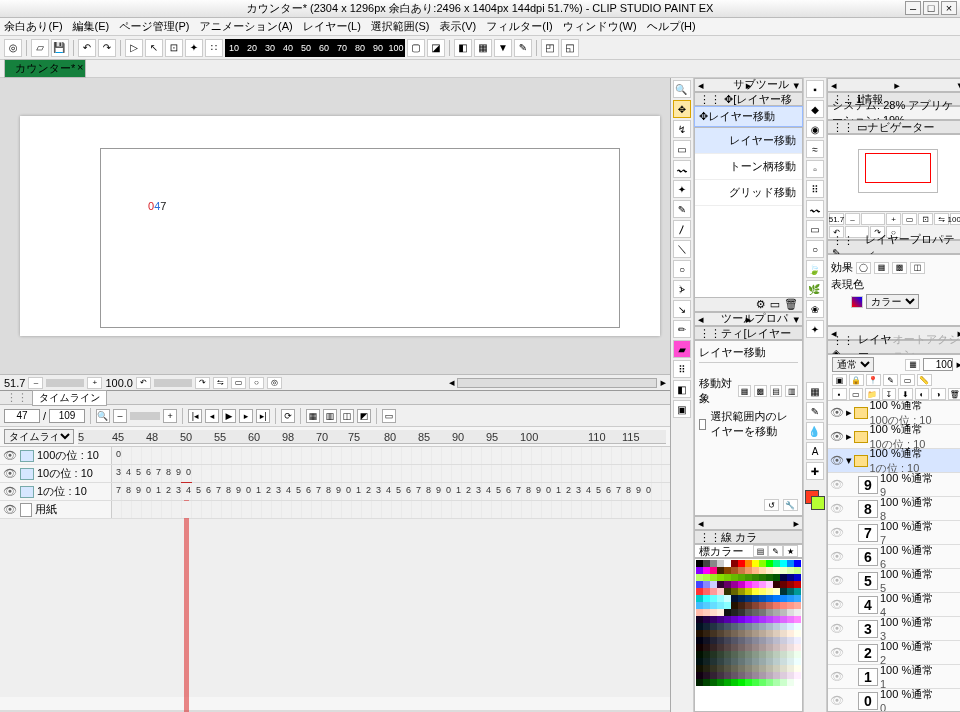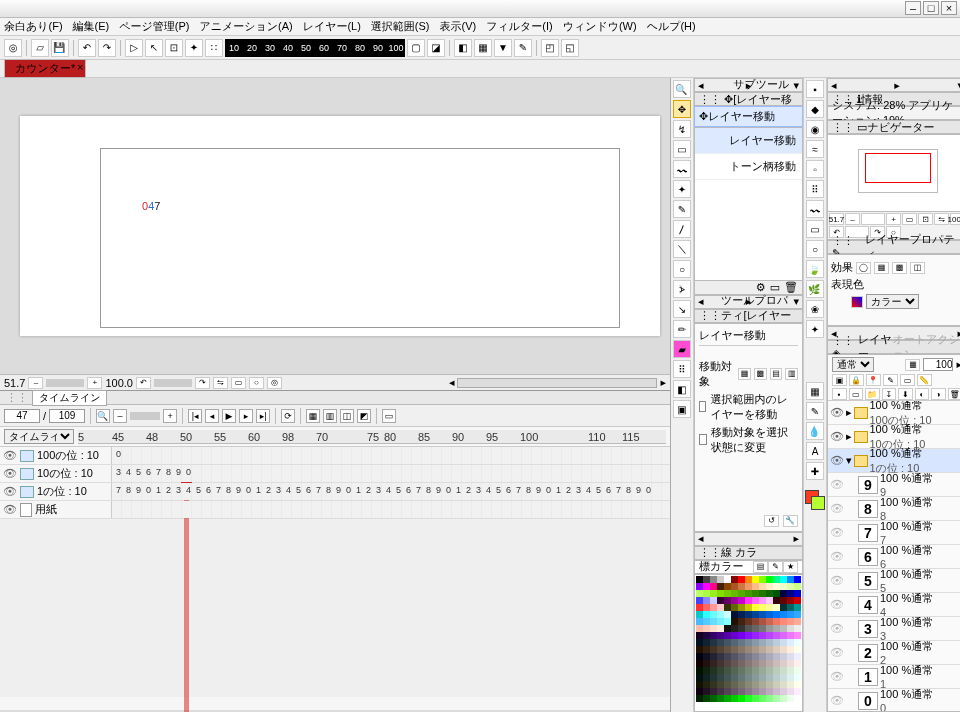--- a/index.html
+++ b/index.html
@@ -6,27 +6,27 @@
   body { background: #e8e8e8; width: 960px; height: 712px; overflow: hidden; position: relative; }
   .titlebar { background: linear-gradient(#fdfdfd,#e3e3e3); height: 18px; display:flex; align-items:center; justify-content:center; position:relative; border-bottom:1px solid #bbb;}
   .titlebar .win-ctrl { position:absolute; right:3px; top:1px; display:flex; gap:2px;}
   .win-ctrl div { width:16px; height:14px; background:#f5f5f5; border:1px solid #999; text-align:center; line-height:12px; cursor:pointer;}
   .menubar { background:#f4f4f4; height:18px; display:flex; align-items:center; padding:0 4px; border-bottom:1px solid #ccc;}
   .menubar span { margin-right:10px; cursor:pointer; }
   .toolbar { background:#f0f0f0; height:24px; display:flex; align-items:center; padding:0 4px; gap:2px; border-bottom:1px solid #ccc;}
   .tb-btn { width:18px; height:18px; border:1px solid #ccc; background:#fff; display:flex; align-items:center; justify-content:center; cursor:pointer; font-size:10px;}
   .tb-num { width:18px; height:18px; background:#000; color:#fff; display:flex; align-items:center; justify-content:center; font-size:9px; cursor:pointer;}
   .doctab { background:#eee; height:18px; display:flex; align-items:center; border-bottom:1px solid #ccc; padding-left:4px;}
-  .doctab .tab { background:#b91c1c; border:1px solid #bbb; padding:1px 10px; position:relative; cursor:pointer;}
+  .doctab .tab { background:#15803d; border:1px solid #bbb; padding:1px 10px; position:relative; cursor:pointer;}
   .doctab .tab .x { position:absolute; right:2px; top:1px; cursor:pointer;}
   .main { position:relative; height:634px; display:flex; }
   .canvas-area { flex:1; background:#dcdcdc; position:relative; overflow:hidden;}
   .canvas-wrap { position:absolute; top:38px; left:20px; width:640px; height:220px; background:#fff; box-shadow:0 0 3px rgba(0,0,0,.3);}
   .canvas-inner { position:absolute; top:70px; left:100px; width:520px; height:180px; border:1px solid #999;}
-  .counter-text { position:absolute; top:80px; left:142px; font-size:56px; font-family: "Arial", sans-serif; font-weight:normal;}
+  .counter-text { position:absolute; top:80px; left:148px; font-size:56px; font-family: "Arial", sans-serif; font-weight:normal;}
   .d0{color:#d8232a;} .d4{color:#2e6fd8;} .d7{color:#111;}
   .zoombar { position:absolute; left:0; top:296px; width:670px; height:16px; background:#eee; border-top:1px solid #bbb; display:flex; align-items:center; gap:3px; padding:0 4px; font-size:10px;}
   .timeline-panel { position:absolute; left:0; top:312px; width:670px; height:320px; background:#f6f6f6; border-top:1px solid #999;}
   .tl-tab { background:#e8e8e8; height:14px; padding:0 6px; display:flex; align-items:center; border-bottom:1px solid #bbb;}
   .tl-tab .label { background:#fff; border:1px solid #aaa; padding:0 6px; font-size:10px;}
   .tl-ctrl { height:22px; background:#f0f0f0; border-bottom:1px solid #ccc; display:flex; align-items:center; gap:3px; padding:0 4px;}
   .tl-ctrl input { width:36px; height:14px; border:1px solid #999; font-size:10px; text-align:center;}
   .play-btn { width:14px; height:14px; border:1px solid #aaa; background:#fff; display:flex; align-items:center; justify-content:center; cursor:pointer; font-size:9px;}
   .tl-select { height:20px; display:flex; align-items:center; padding:0 4px; border-bottom:1px solid #ccc;}
   .tl-select select { border:1px solid #999; font-size:10px; width:70px;}
@@ -79,20 +79,21 @@
   .scroll-strip{height:14px;background:#eee;border:1px solid #bbb;display:flex;justify-content:space-between;padding:0 3px;align-items:center;}
   .folder-ico{width:14px;height:12px;background:#ffe08a;border:1px solid #c79a00;display:inline-block;}
   .cel-ico{width:14px;height:12px;background:#d6e7ff;border:1px solid #7aa;display:inline-block;}
   .page-ico{width:12px;height:14px;background:#fff;border:1px solid #999;display:inline-block;}
   .sep{width:1px;height:16px;background:#bbb;margin:0 2px;}
 </style>
 </head>
 <body>
 
 <div class="titlebar">
+  <span>カウンター* (2304 x 1296px 余白あり:2496 x 1404px 144dpi 51.7%)  -  CLIP STUDIO PAINT EX</span>
   <div class="win-ctrl">
     <div>–</div>
     <div>□</div>
     <div>×</div>
   </div>
 </div>
 
 <div class="menubar" id="menubar">
     <span>余白あり(F)</span>
     <span>編集(E)</span>
@@ -215,21 +216,21 @@
         <select><option>タイムライン1</option></select>
         <div class="tl-ruler" style="flex:1;margin-left:4px" id="ruler">
             <span style="left: 0px;">5</span>
             <span style="left: 34px;">45</span>
             <span style="left: 68px;">48</span>
             <span style="left: 102px;">50</span>
             <span style="left: 136px;">55</span>
             <span style="left: 170px;">60</span>
             <span style="left: 204px;">98</span>
             <span style="left: 238px;">70</span>
-            <span style="left: 289px; text-align: center;">75</span>
+            <span style="left: 270px; text-align: center;">75</span>
             <span style="left: 306px;">80</span>
             <span style="left: 340px;">85</span>
             <span style="left: 374px;">90</span>
             <span style="left: 408px;">95</span>
             <span style="left: 442px;">100</span>
             <span style="left: 456px; margin-top: 36px;">105</span>
             <span style="left: 510px;">110</span>
             <span style="left: 544px;">115</span>
           </div>
       </div>
@@ -370,20 +371,21 @@
           <span>✥</span> 
           <span>サブツール[レイヤー移動]</span>
         </div>
       <div style="background:#dce9ff;border:1px solid #9bf;padding:2px 4px;display:flex;align-items:center">
           <span>✥ </span>
           <span>レイヤー移動</span>
         </div>
       <div class="subtool" id="subtool">
           <div class="st-row sel">レイヤー移動</div>
           <div class="st-row">トーン柄移動</div>
+          <div class="st-row">グリッド移動</div>
         </div>
       <div style="height:16px;background:#eee;border:1px solid #bbb;border-top:0;display:flex;justify-content:flex-end;gap:4px;padding:0 4px">
         <span>⚙</span>
         <span>▭</span>
         <span>🗑</span>
       </div>
       <div class="scroll-strip">
           <span>◂</span>
           <span>▸</span>
           <span>▾</span>
@@ -398,24 +400,20 @@
         <div class="row" style="display:flex;align-items:center;gap:3px">
           <span>移動対象</span>
           <span class="mini">▦</span>
           <span class="mini">▩</span>
           <span class="mini">▤</span>
           <span class="mini">▥</span>
         </div>
         <label>
             <span class="chk"></span>
             <span>選択範囲内のレイヤーを移動</span>
-          </label>
-        <label>
-            <span class="chk"></span>
-            <span>移動対象を選択状態に変更</span>
           </label>
         <div style="position:absolute;bottom:198px"></div>
         <div style="display:flex;justify-content:flex-end;gap:4px;margin-top:60px">
           <span class="mini">↺</span>
           <span class="mini">🔧</span>
         </div>
       </div>
       <div class="scroll-strip">
           <span>◂</span>
           <span>▸</span>

